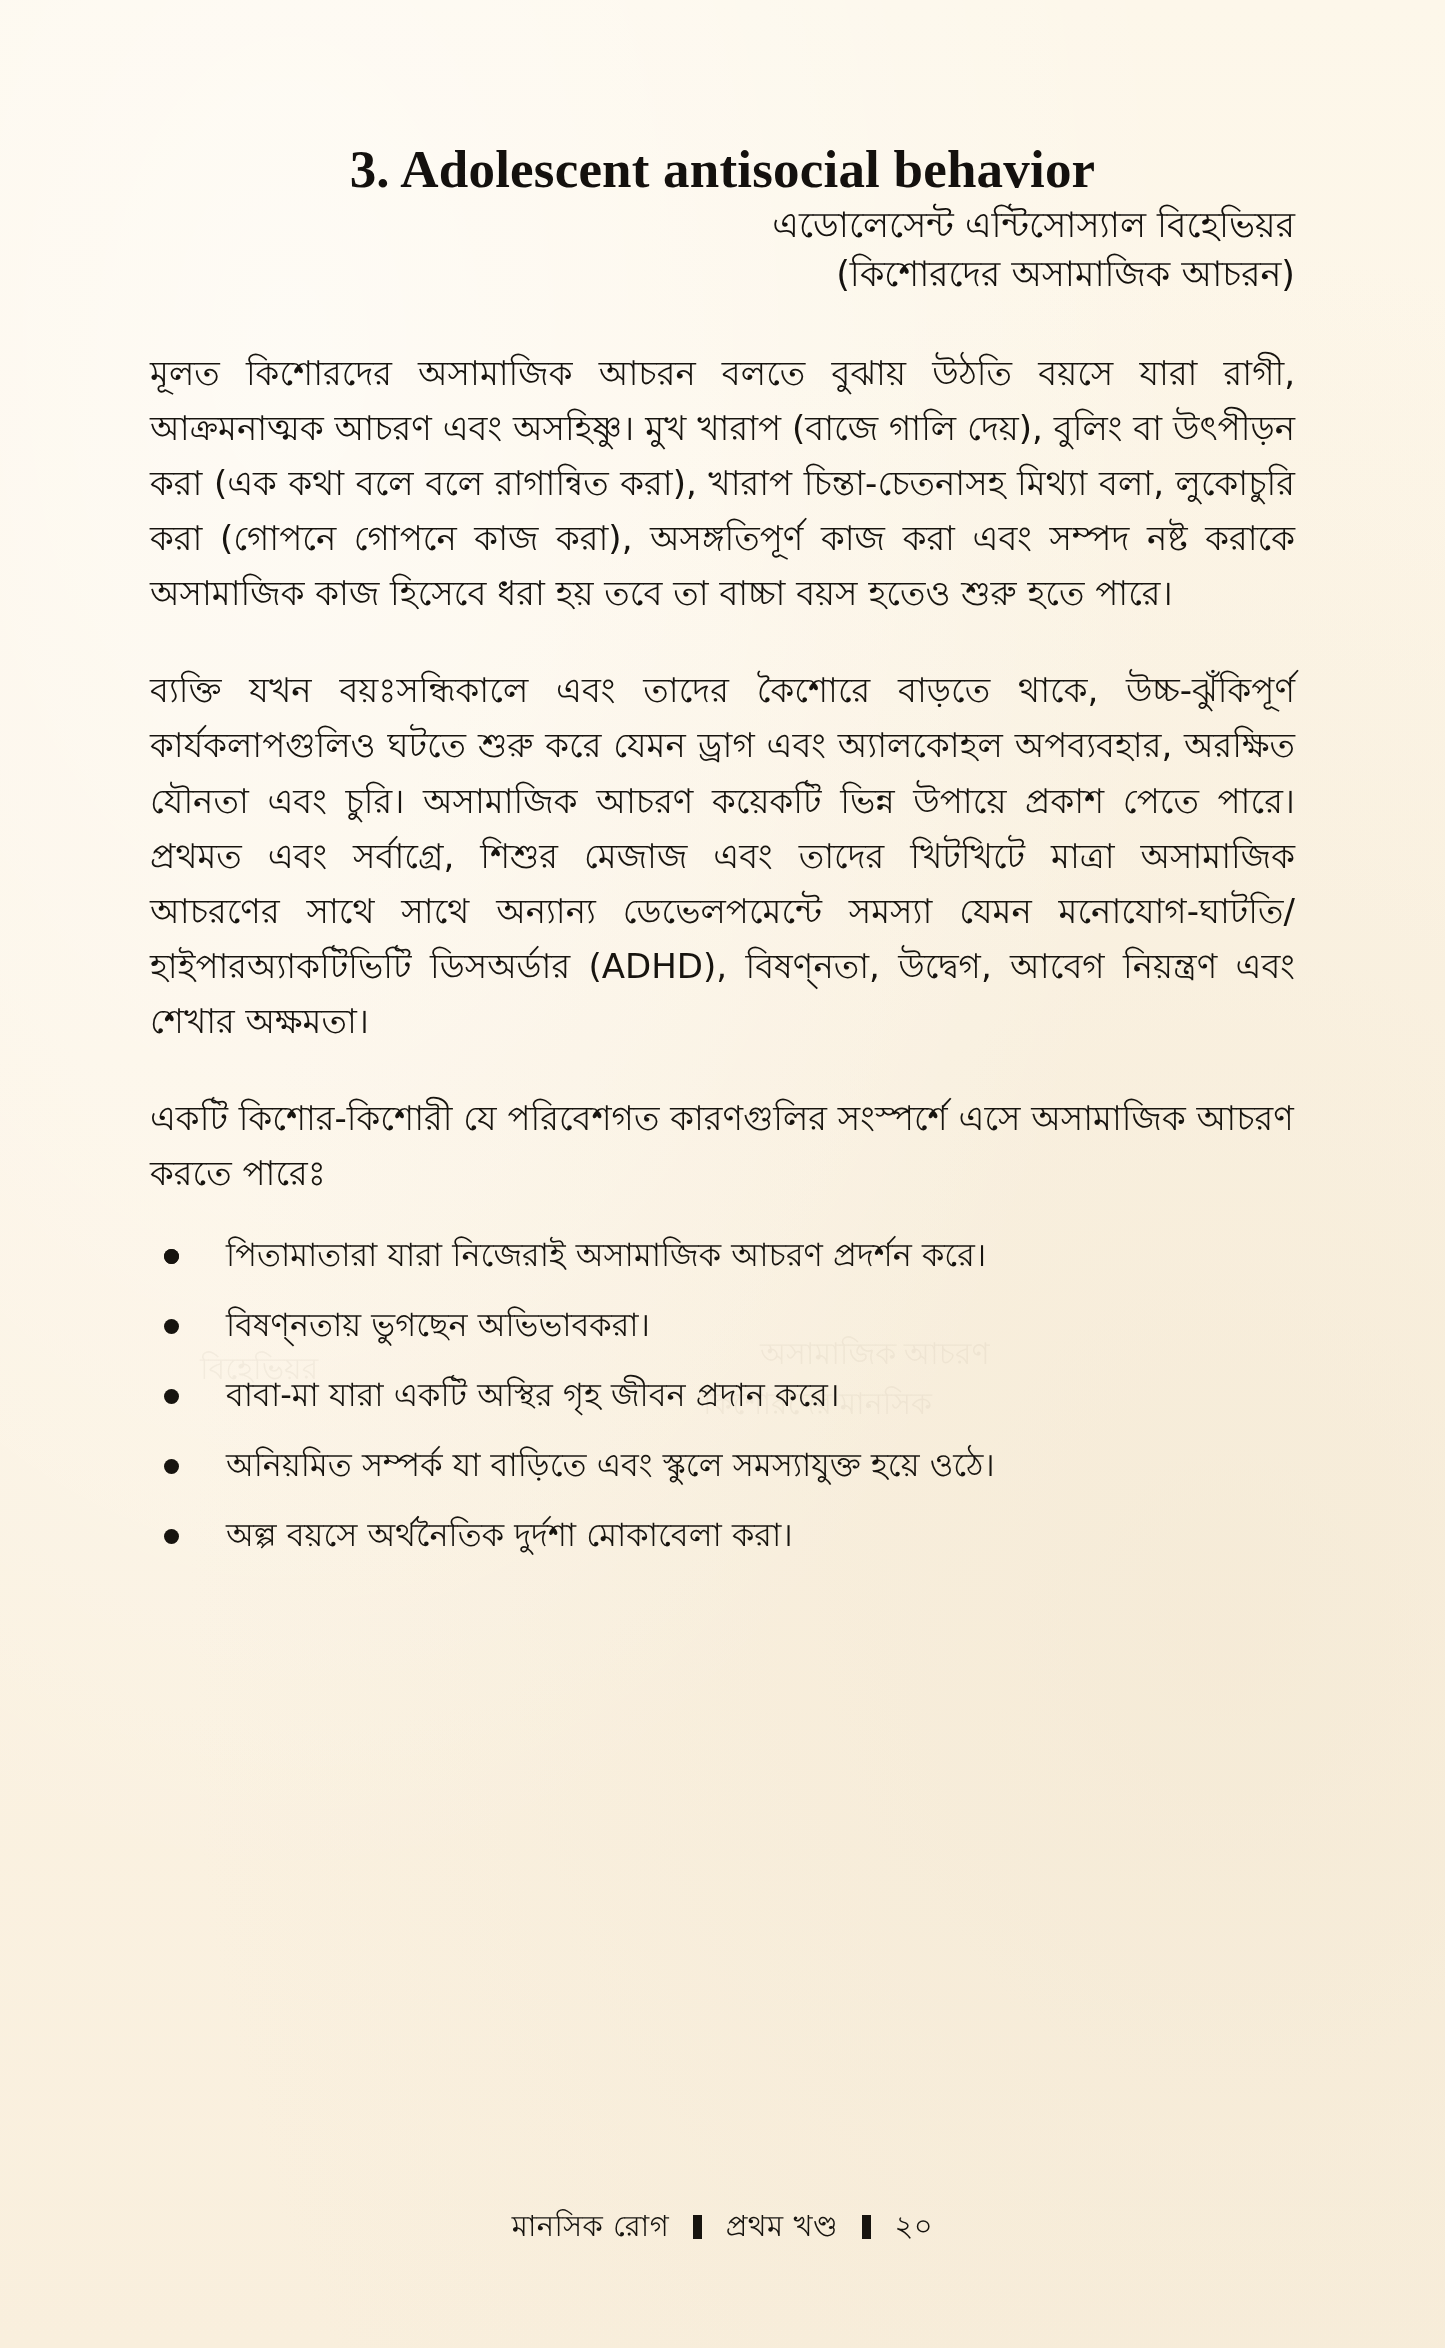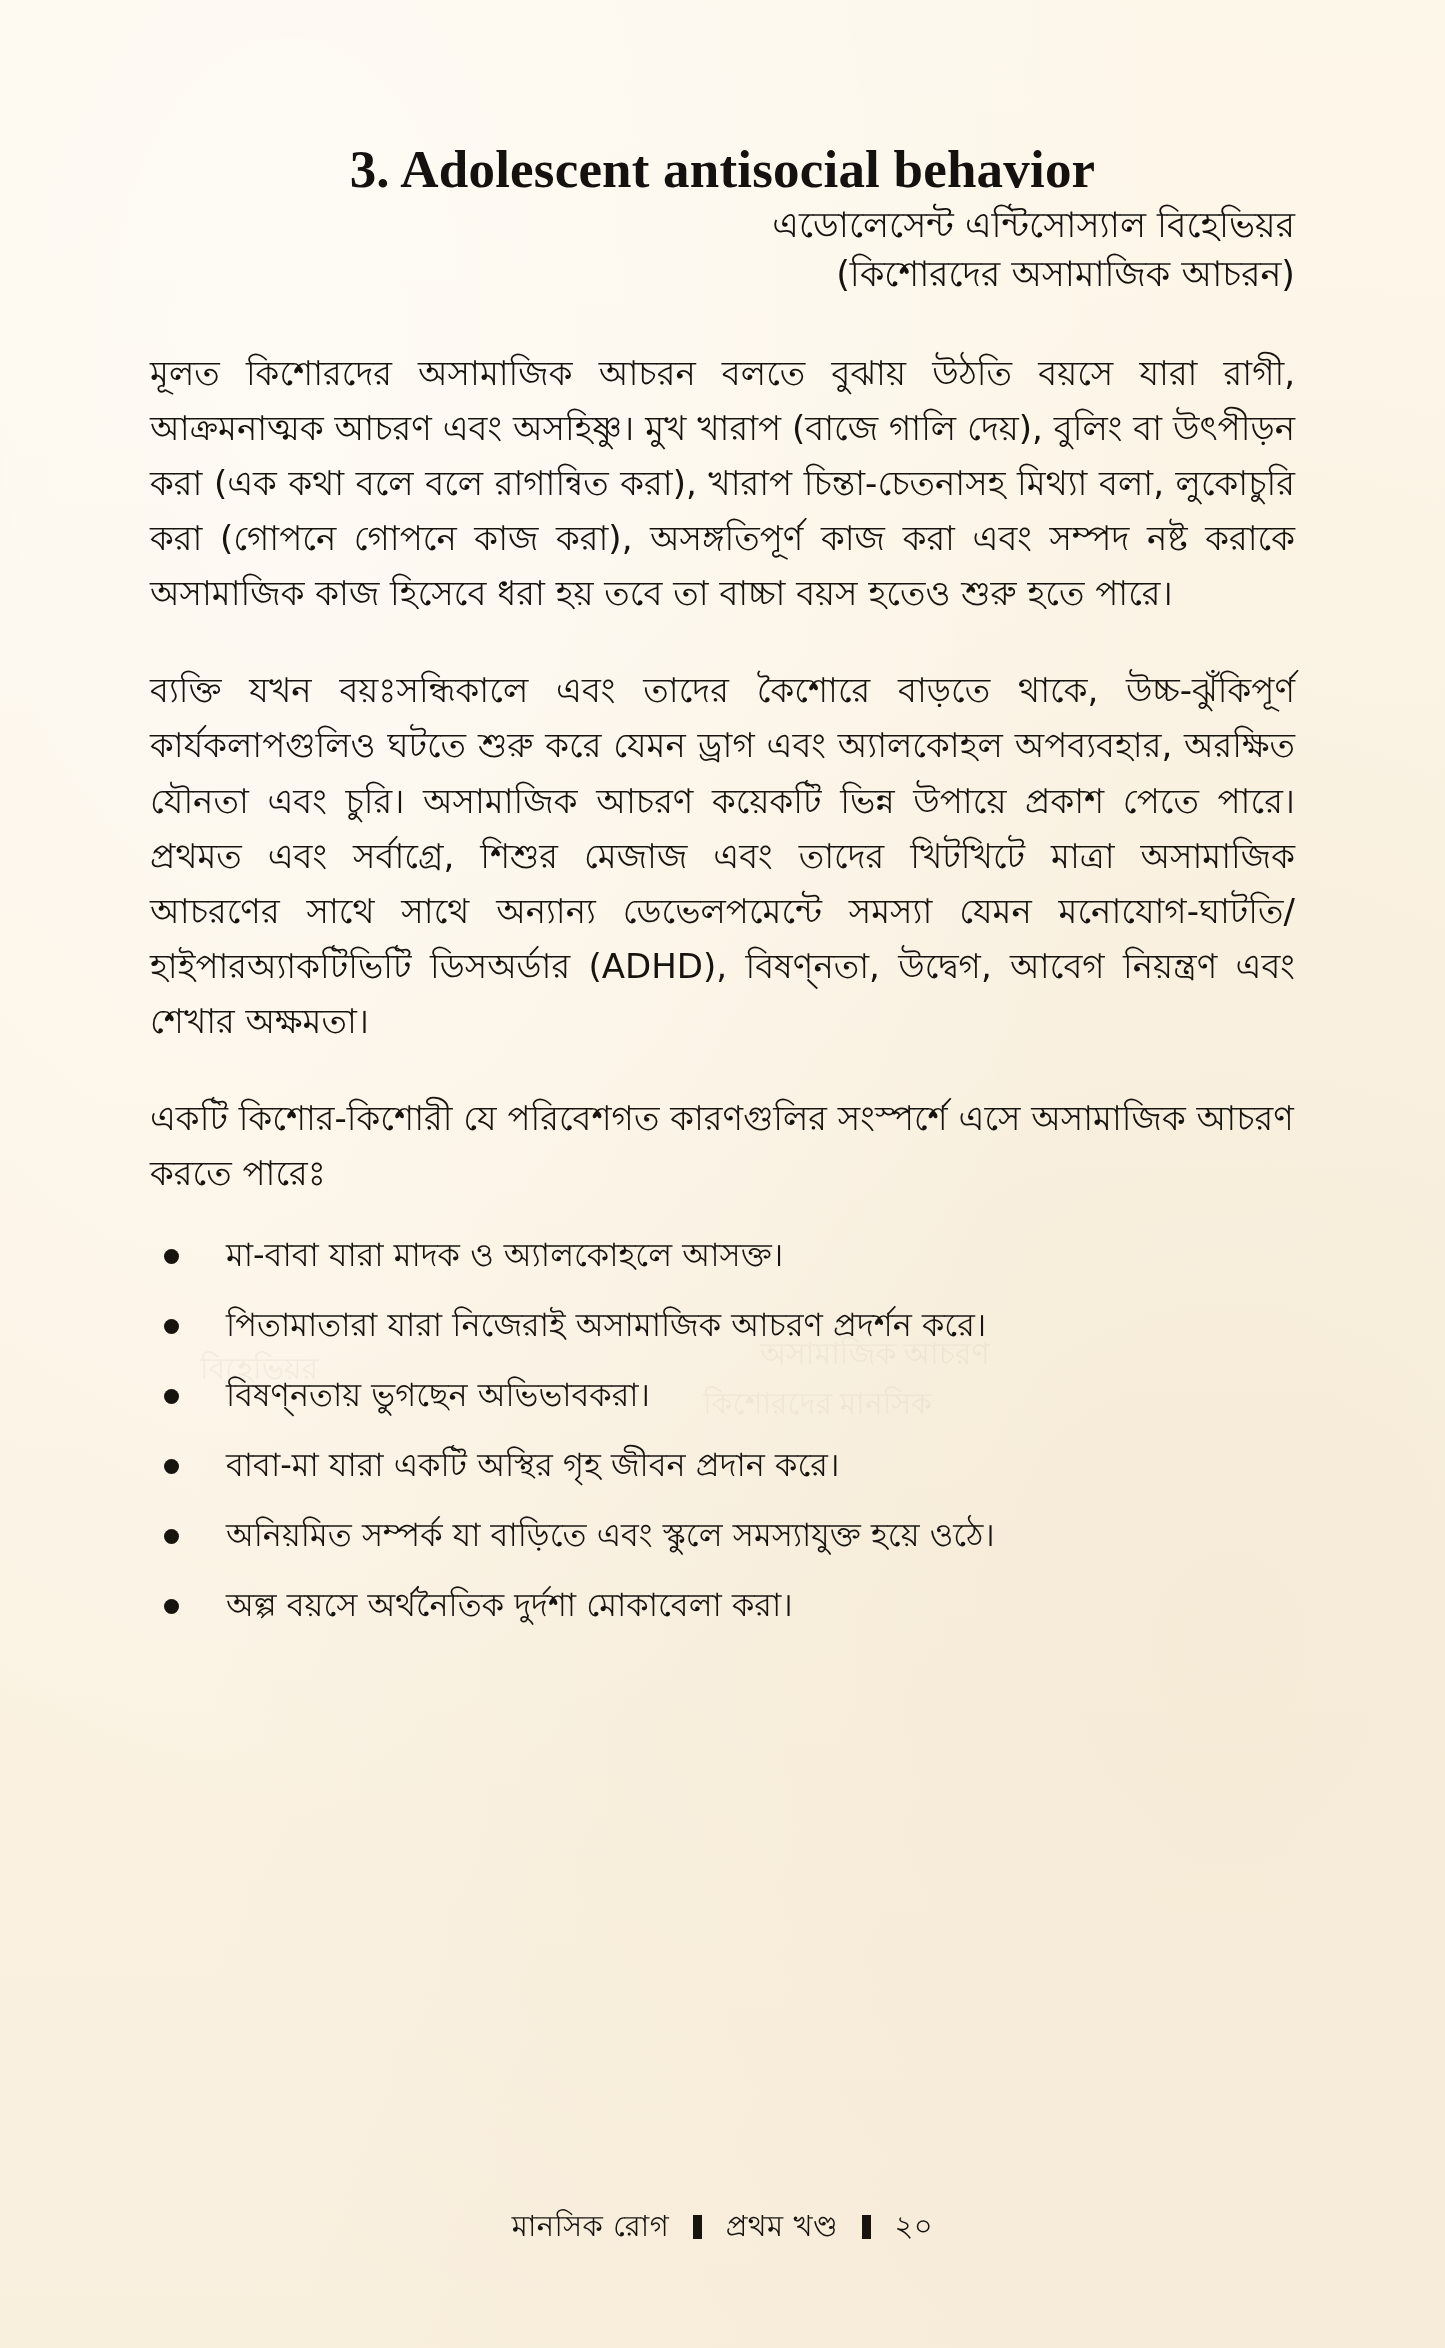--- a/index.html
+++ b/index.html
@@ -146,21 +146,20 @@
 
     <p class="body-text para first">মূলত কিশোরদের অসামাজিক আচরন বলতে বুঝায় উঠতি বয়সে যারা রাগী, আক্রমনাত্মক আচরণ এবং অসহিষ্ণু। মুখ খারাপ (বাজে গালি দেয়), বুলিং বা উৎপীড়ন করা (এক কথা বলে বলে রাগান্বিত করা), খারাপ চিন্তা-চেতনাসহ মিথ্যা বলা, লুকোচুরি করা (গোপনে গোপনে কাজ করা), অসঙ্গতিপূর্ণ কাজ করা এবং সম্পদ নষ্ট করাকে অসামাজিক কাজ হিসেবে ধরা হয় তবে তা বাচ্চা বয়স হতেও শুরু হতে পারে।</p>
 
     <p class="body-text para">ব্যক্তি যখন বয়ঃসন্ধিকালে এবং তাদের কৈশোরে বাড়তে থাকে, উচ্চ-ঝুঁকিপূর্ণ কার্যকলাপগুলিও ঘটতে শুরু করে যেমন ড্রাগ এবং অ্যালকোহল অপব্যবহার, অরক্ষিত যৌনতা এবং চুরি। অসামাজিক আচরণ কয়েকটি ভিন্ন উপায়ে প্রকাশ পেতে পারে। প্রথমত এবং সর্বাগ্রে, শিশুর মেজাজ এবং তাদের খিটখিটে মাত্রা অসামাজিক আচরণের সাথে সাথে অন্যান্য ডেভেলপমেন্টে সমস্যা যেমন মনোযোগ-ঘাটতি/হাইপারঅ্যাকটিভিটি ডিসঅর্ডার (ADHD), বিষণ্নতা, উদ্বেগ, আবেগ নিয়ন্ত্রণ এবং শেখার অক্ষমতা।</p>
 
     <p class="body-text lead-in">একটি কিশোর-কিশোরী যে পরিবেশগত কারণগুলির সংস্পর্শে এসে অসামাজিক আচরণ করতে পারেঃ</p>
 
     <ul class="bullets">
       <li>
         <span class="dot"></span>
-        <span>মা-বাবা যারা মাদক ও অ্যালকোহলে আসক্ত।</span>
       </li>
       <li>
         <span class="dot"></span>
         <span>পিতামাতারা যারা নিজেরাই অসামাজিক আচরণ প্রদর্শন করে।</span>
       </li>
       <li>
         <span class="dot"></span>
         <span>বিষণ্নতায় ভুগছেন অভিভাবকরা।</span>
       </li>
       <li>

